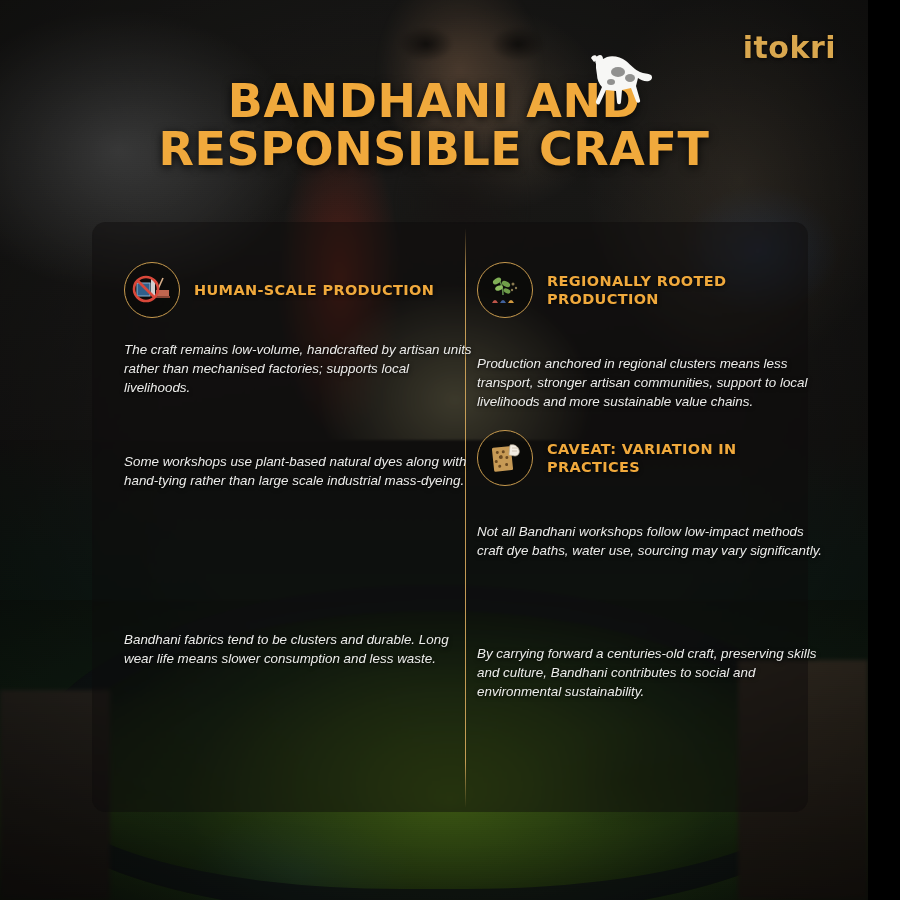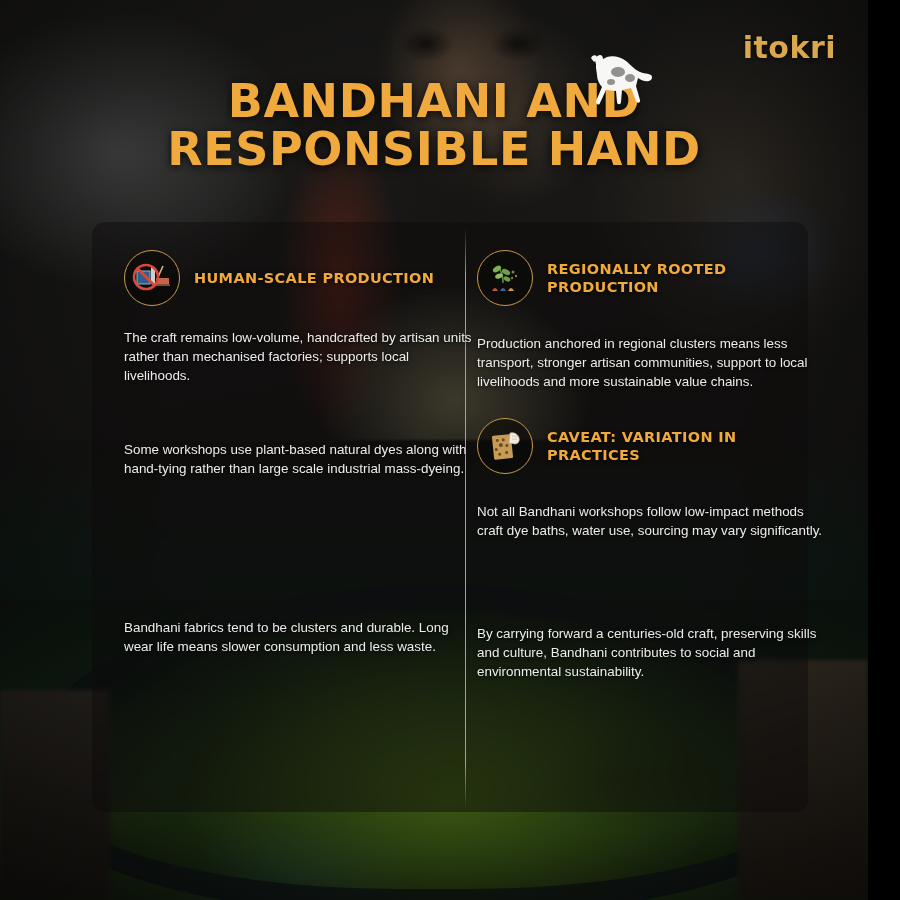--- a/index.html
+++ b/index.html
@@ -102,21 +102,21 @@
     border-radius:14px;
     backdrop-filter:blur(1px);
   }
   .panel-divider {
     position:absolute; left:465px; top:228px; width:1px; height:580px;
     background:linear-gradient(180deg, rgba(214,169,92,0) 0%, rgba(214,169,92,.9) 8%,
                rgba(214,169,92,.9) 92%, rgba(214,169,92,0) 100%);
   }
 
   
-  .grid { position:absolute; left:92px; top:220px; width:716px; height:590px; }
+  .grid { position:absolute; left:92px; top:232px; width:716px; height:590px; }
   .card { position:absolute; width:352px; }
   .col-l { left:32px; }
   .col-r { left:385px; }
   .row-1 { top:30px; }
   .row-2 { top:198px; }
   .row-3 { top:376px; }
 
   .card-head { display:flex; align-items:center; gap:14px; }
   .icon-badge {
     flex:0 0 auto; width:56px; height:56px; border-radius:50%;
@@ -127,22 +127,23 @@
   .card-title {
     font-size:14.5px; font-weight:800; letter-spacing:.35px; line-height:1.26;
     color:#f0a93c; text-transform:uppercase;
     font-family:"DejaVu Sans", sans-serif;
     text-shadow:0 1px 4px rgba(0,0,0,.8);
   }
   .card-body {
     margin-top:22px; font-size:13.4px; line-height:1.42; color:#ececea;
     font-family:"Liberation Sans", sans-serif;
     text-shadow:0 1px 4px rgba(0,0,0,.85);
-  }
-  .card.col-r .card-body { margin-top:28px; }
+    font-style:italic;
+  }
+  .card.col-r .card-body { margin-top:36px; }
 </style>
 </head>
 <body>
 
 <div id="stage">
 
   <div class="bg-layer bg-top"></div>
   <div class="bg-person"></div>
   <div class="bg-specs"></div>
   <div class="bg-layer bg-mid"></div>
@@ -151,21 +152,21 @@
   <div class="bg-floorL"></div>
   <div class="bg-floorR"></div>
   <div class="bg-grain"></div>
   <div class="bg-vignette"></div>
   <div class="bg-darken"></div>
 
   <div class="logo">itokri</div>
 
   <div class="title-wrap">
     <span class="title-line">BANDHANI AND</span>
-    <span class="title-line">RESPONSIBLE HAND</span>
+    <span class="title-line">RESPONSIBLE CRAFT</span>
   </div>
 
   <svg class="cow-icon" viewBox="0 0 92 68">
     <g fill="#f7f7f5">
       <path d="M18 12c-2-5 1-9 4-9 2 0 3 2 3 4l4-2c6-2 14 0 19 4 5 4 9 9 14 11 4 2 8 1 11 3 2 2 1 5-2 6-4 1-8-1-11-3l-2 8 4 14c1 3-3 4-4 1l-5-13-9 2-1 12c0 3-4 3-4 0l-1-11-10-1-6 13c-1 3-5 1-4-2l6-14c-3-3-5-8-5-12l-1-7z"></path>
       <path d="M13 6c1-3 5-4 6-1 1 2-1 4-3 5l-3-4z"></path>
     </g>
     <g fill="#6f6f6d" opacity=".75">
       <ellipse cx="40" cy="20" rx="7" ry="5"></ellipse>
       <ellipse cx="52" cy="26" rx="5" ry="4"></ellipse>

